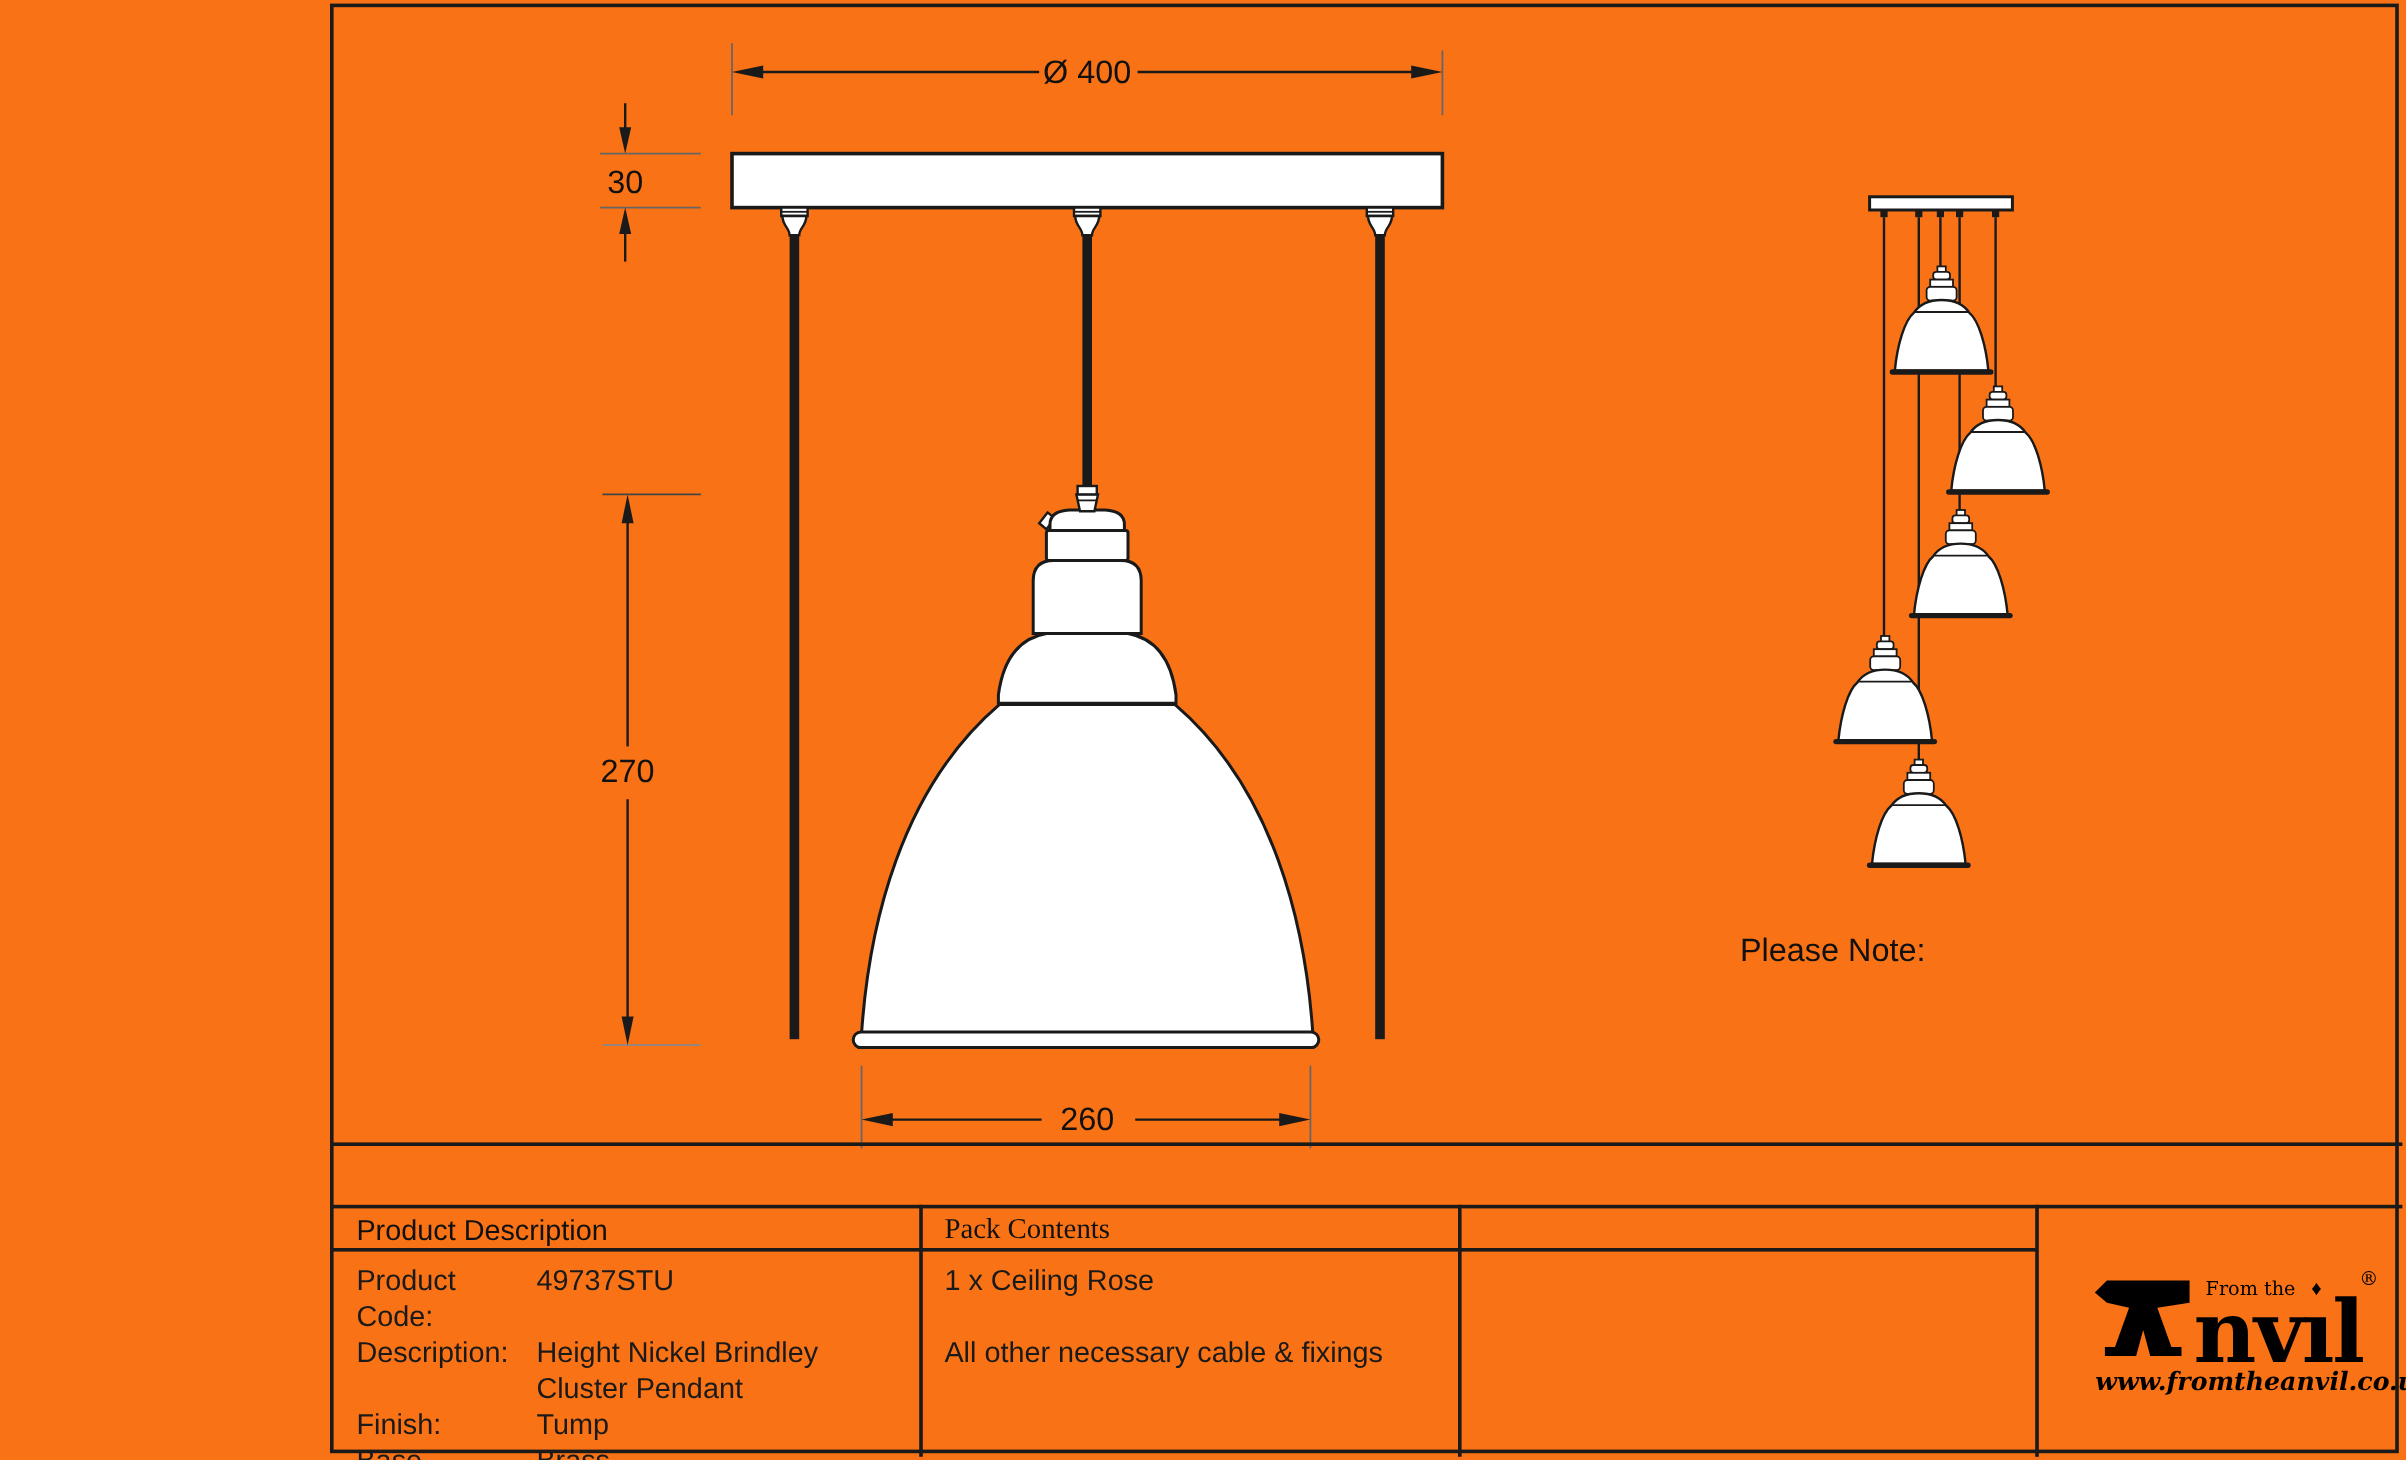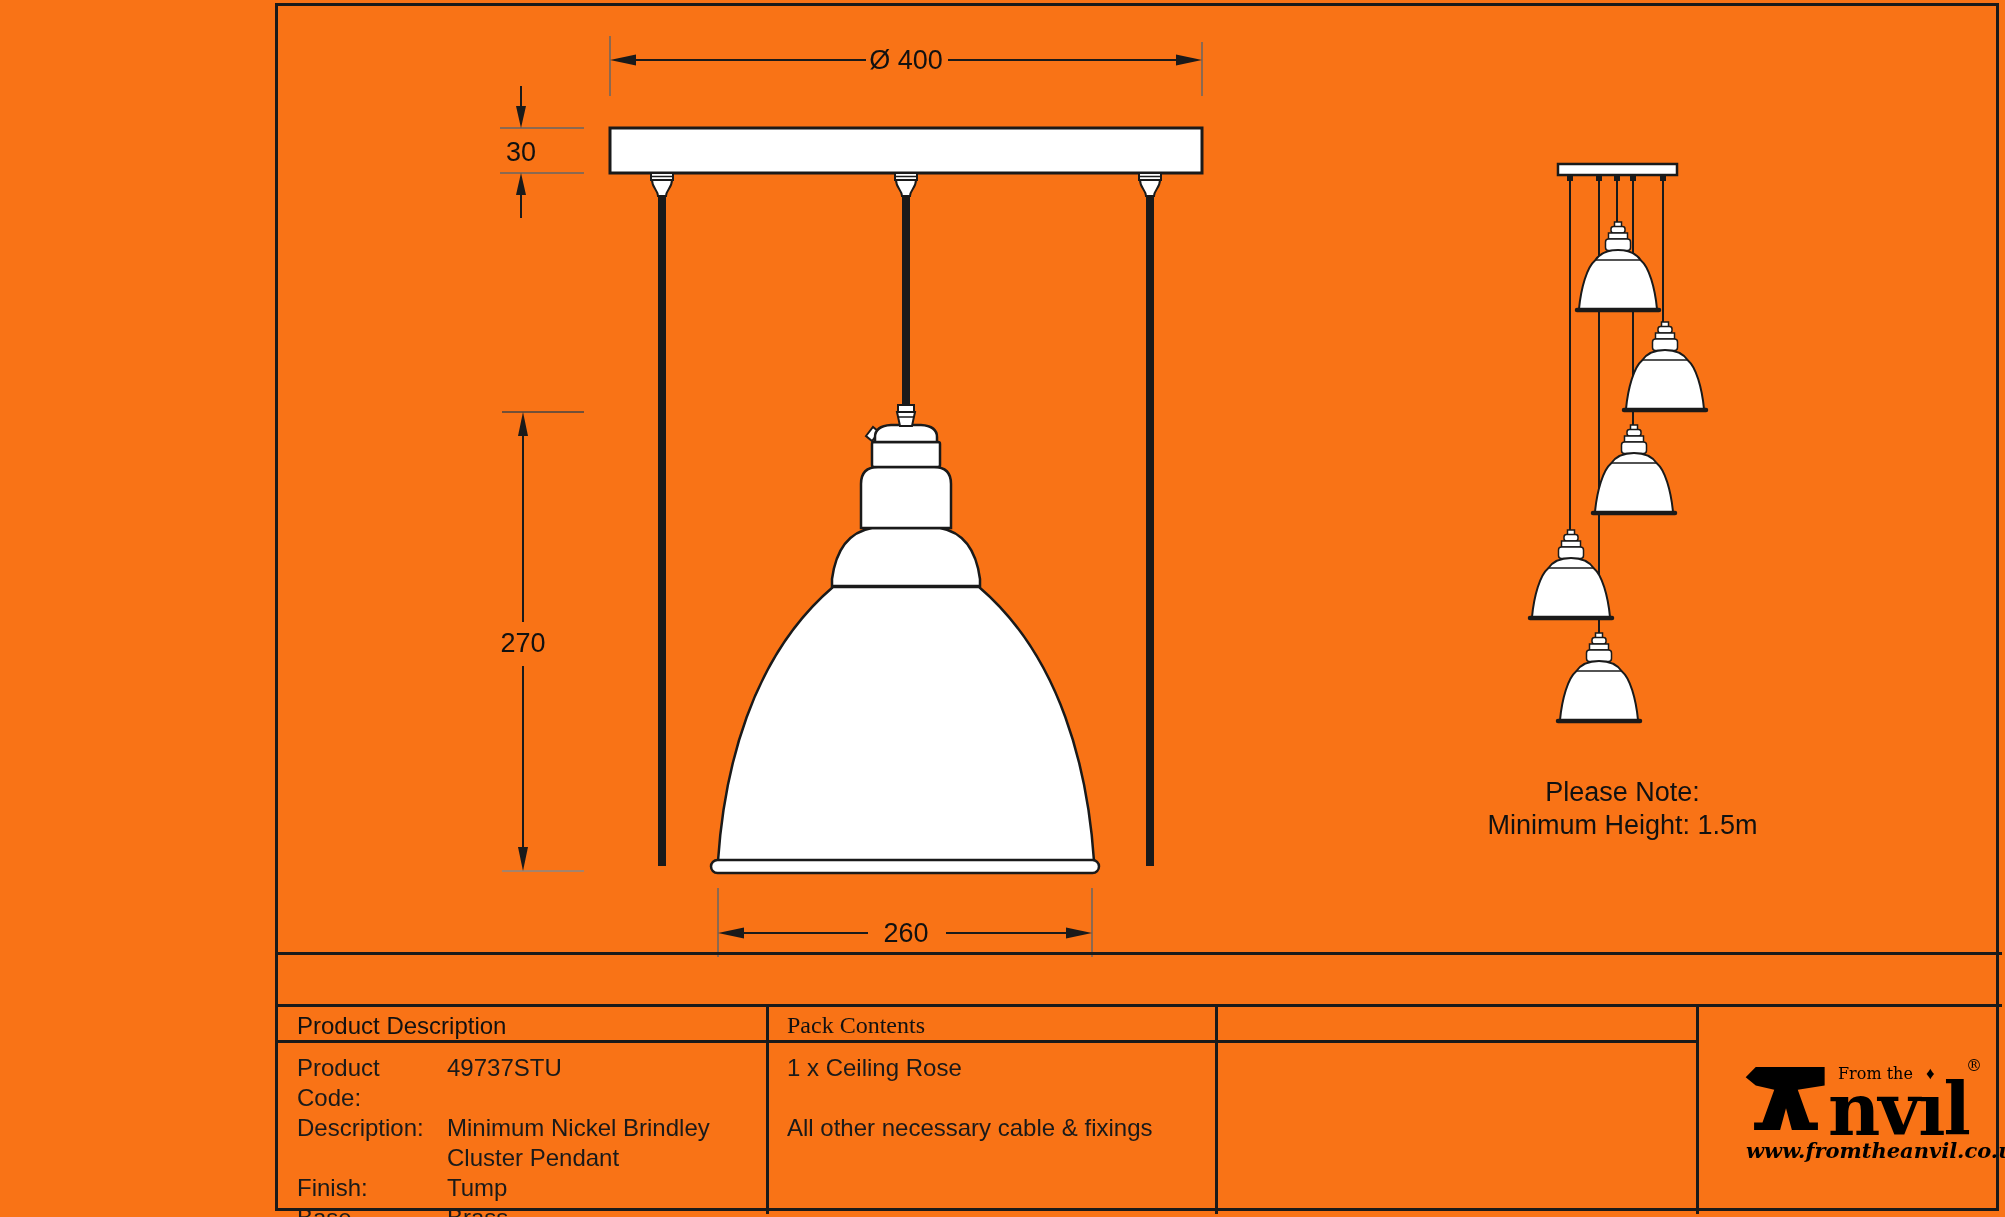--- a/index.html
+++ b/index.html
@@ -8,21 +8,21 @@
     font-family:"Liberation Sans",sans-serif;color:#1a1a1a;
   }
   .outer-border{
     position:absolute;left:275px;top:3px;width:1724px;height:1208px;
     border:3px solid #1a1a1a;box-sizing:border-box;
   }
   svg.art{position:absolute;left:0;top:0;}
   .dim-label{font-family:"Liberation Sans",sans-serif;font-size:27px;fill:#111;}
   .hline,.vline{position:absolute;background:#1a1a1a;}
   .minnote{
-    position:absolute;left:1450px;top:776px;width:345px;text-align:center;
+    position:absolute;left:1450px;top:776px;width:345px;text-align:left;
     font-size:27px;line-height:33px;color:#111;
   }
   .disclaimer{
     position:absolute;left:297px;top:970px;width:1560px;font-size:24px;color:#111;
   }
   .cell-header{position:absolute;top:1012px;font-size:24px;color:#111;}
   .pi-body{position:absolute;left:297px;top:1053px;width:440px;font-size:24px;}
   .pi-row{display:flex;line-height:30px;}
   .pi-row .lbl{width:150px;flex:0 0 150px;}
   .pc-body{position:absolute;left:787px;top:1053px;width:400px;font-size:24px;}
@@ -152,42 +152,41 @@
       <use href="#sp" x="1618" y="310"></use>
       <use href="#sp" x="1665" y="410"></use>
       <use href="#sp" x="1634" y="513"></use>
       <use href="#sp" x="1571" y="618"></use>
       <use href="#sp" x="1599" y="721"></use>
     </g>
   </svg>
 
   <div class="minnote">
     <div>Please Note:</div>
-    <div>Minimum Height: 1.5m</div>
   </div>
 
   <div class="hline" style="left:275px;top:952px;width:1727px;height:3px;"></div>
   <div class="hline" style="left:275px;top:1004px;width:1727px;height:3px;"></div>
   <div class="hline" style="left:275px;top:1040px;width:1422px;height:3px;"></div>
   <div class="vline" style="left:766px;top:1004px;width:3px;height:210px;"></div>
   <div class="vline" style="left:1215px;top:1004px;width:3px;height:210px;"></div>
   <div class="vline" style="left:1696px;top:1004px;width:3px;height:210px;"></div>
 
 
   <div class="cell-header" style="left:297px;">Product Description</div>
   <div class="cell-header" style="left:787px;font-family:Liberation Serif, serif;">Pack Contents</div>
 
   <div class="pi-body">
     <div class="pi-row">
       <span class="lbl">Product Code:</span>
       <span class="val">49737STU</span>
     </div>
     <div class="pi-row">
       <span class="lbl">Description:</span>
-      <span class="val">Minimum Nickel Brindley</span>
+      <span class="val">Height Nickel Brindley</span>
     </div>
     <div class="pi-row">
       <span class="lbl"></span>
       <span class="val">Cluster Pendant</span>
     </div>
     <div class="pi-row">
       <span class="lbl">Finish:</span>
       <span class="val">Tump</span>
     </div>
     <div class="pi-row">

